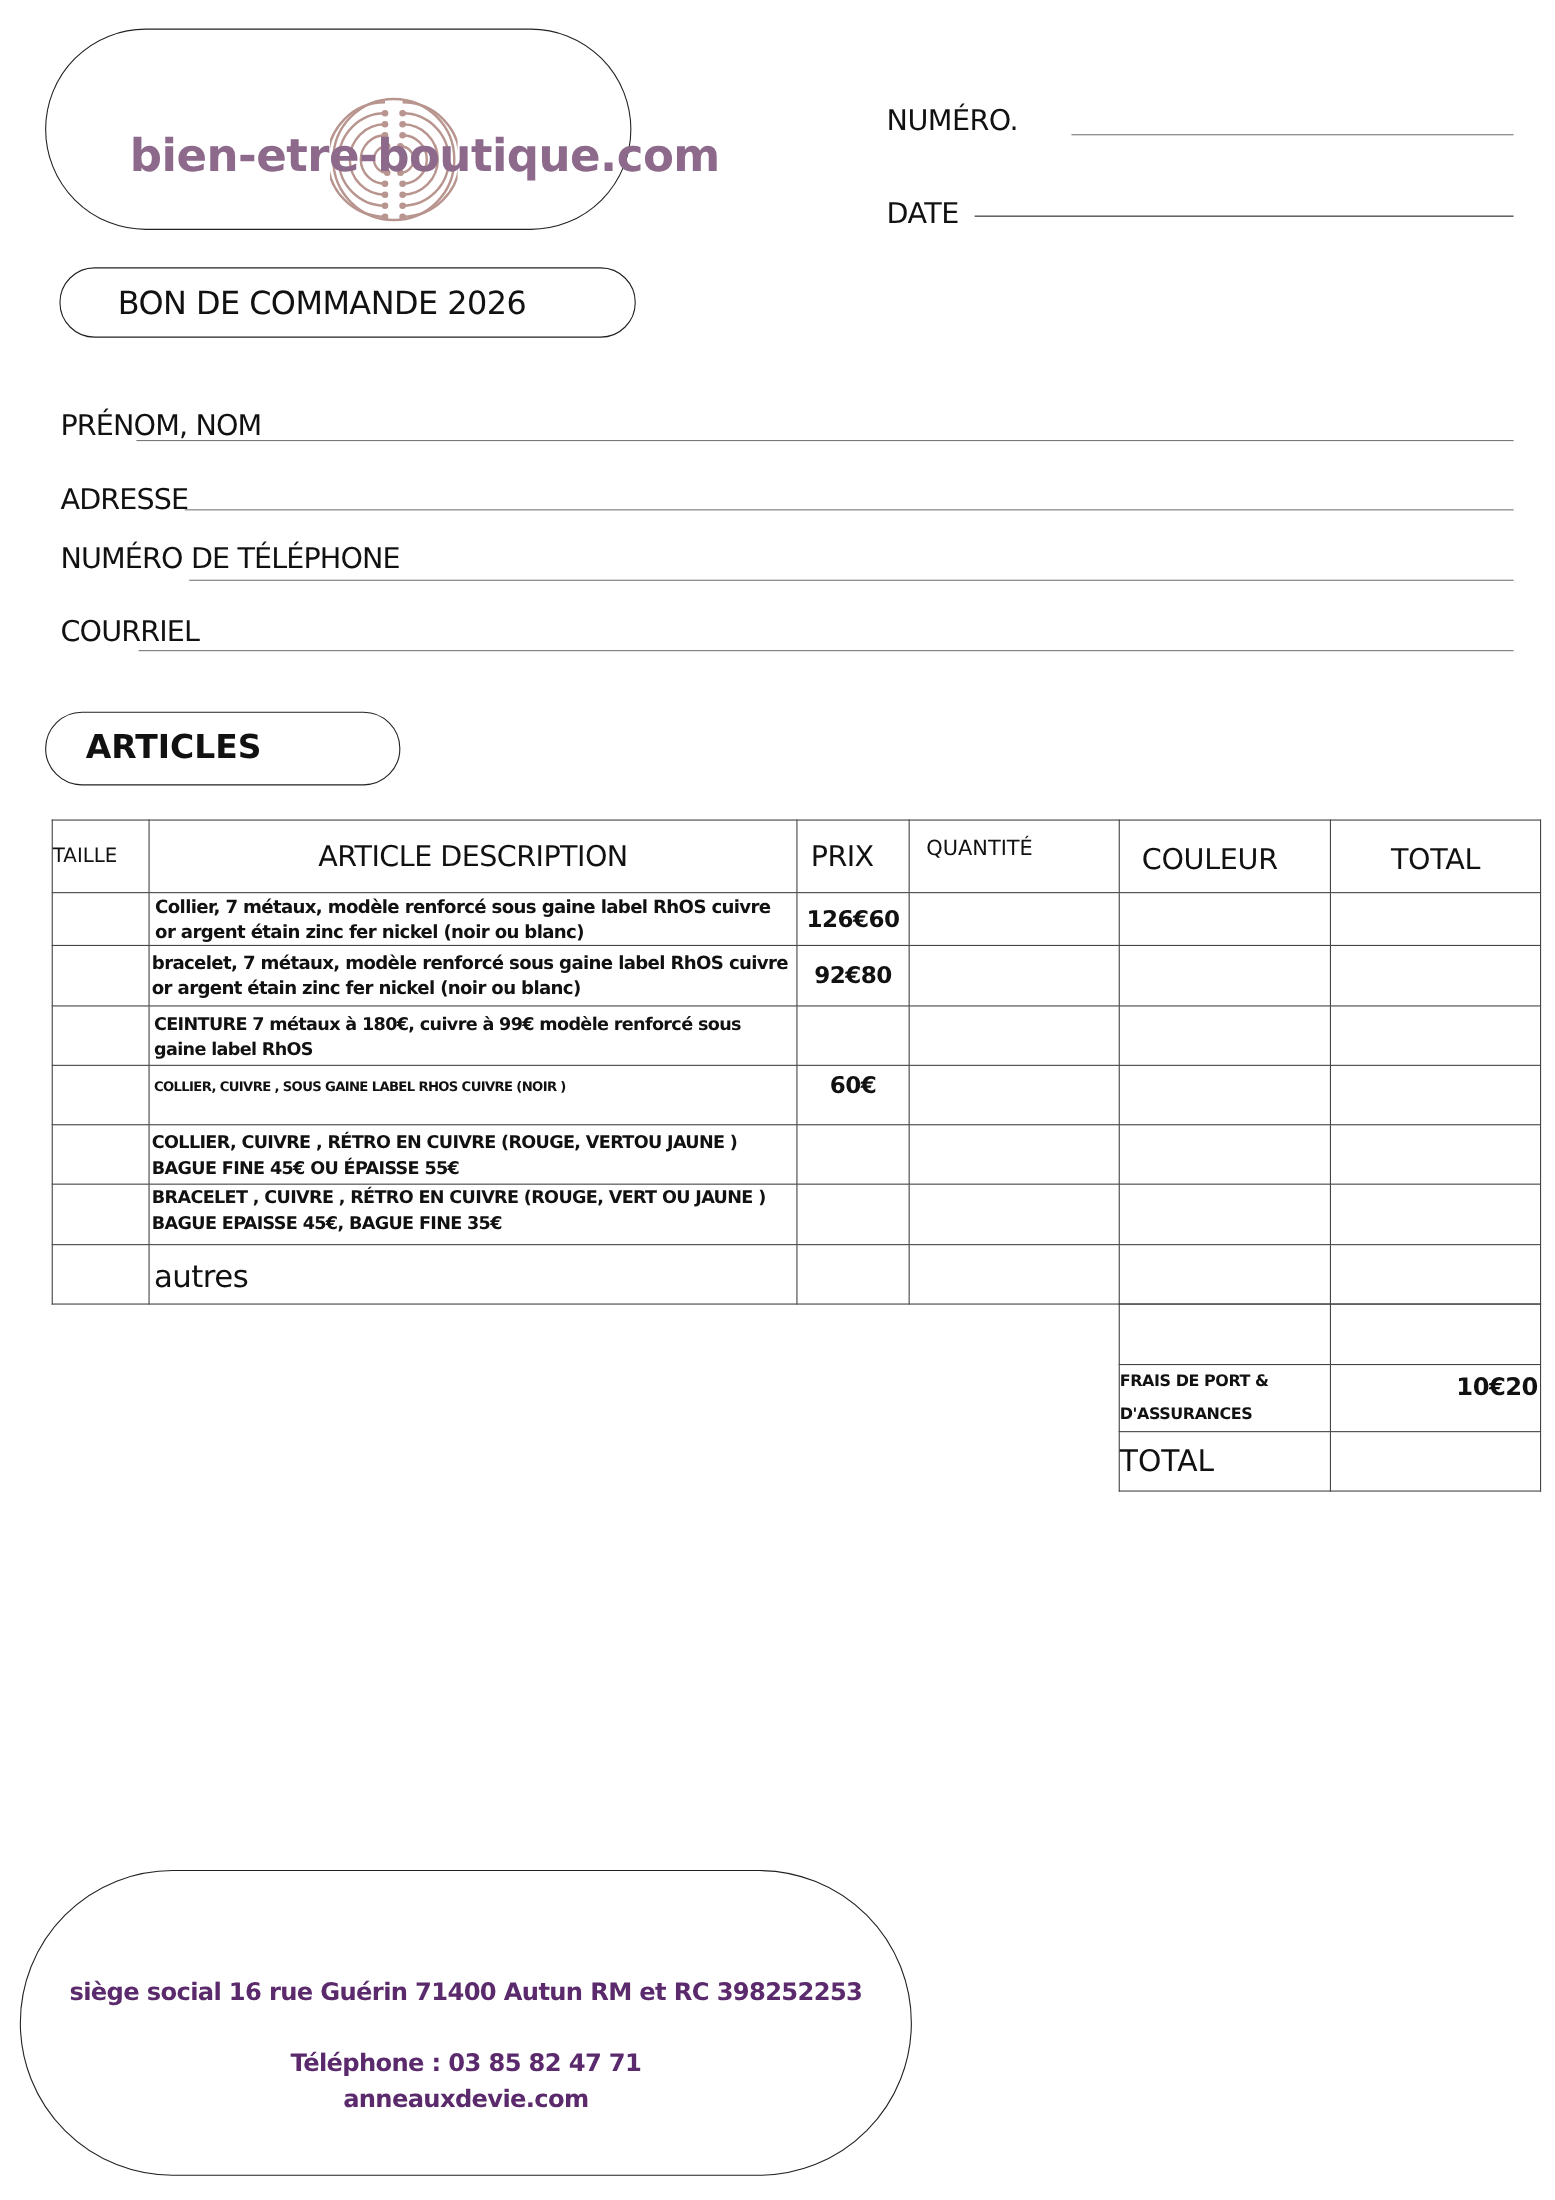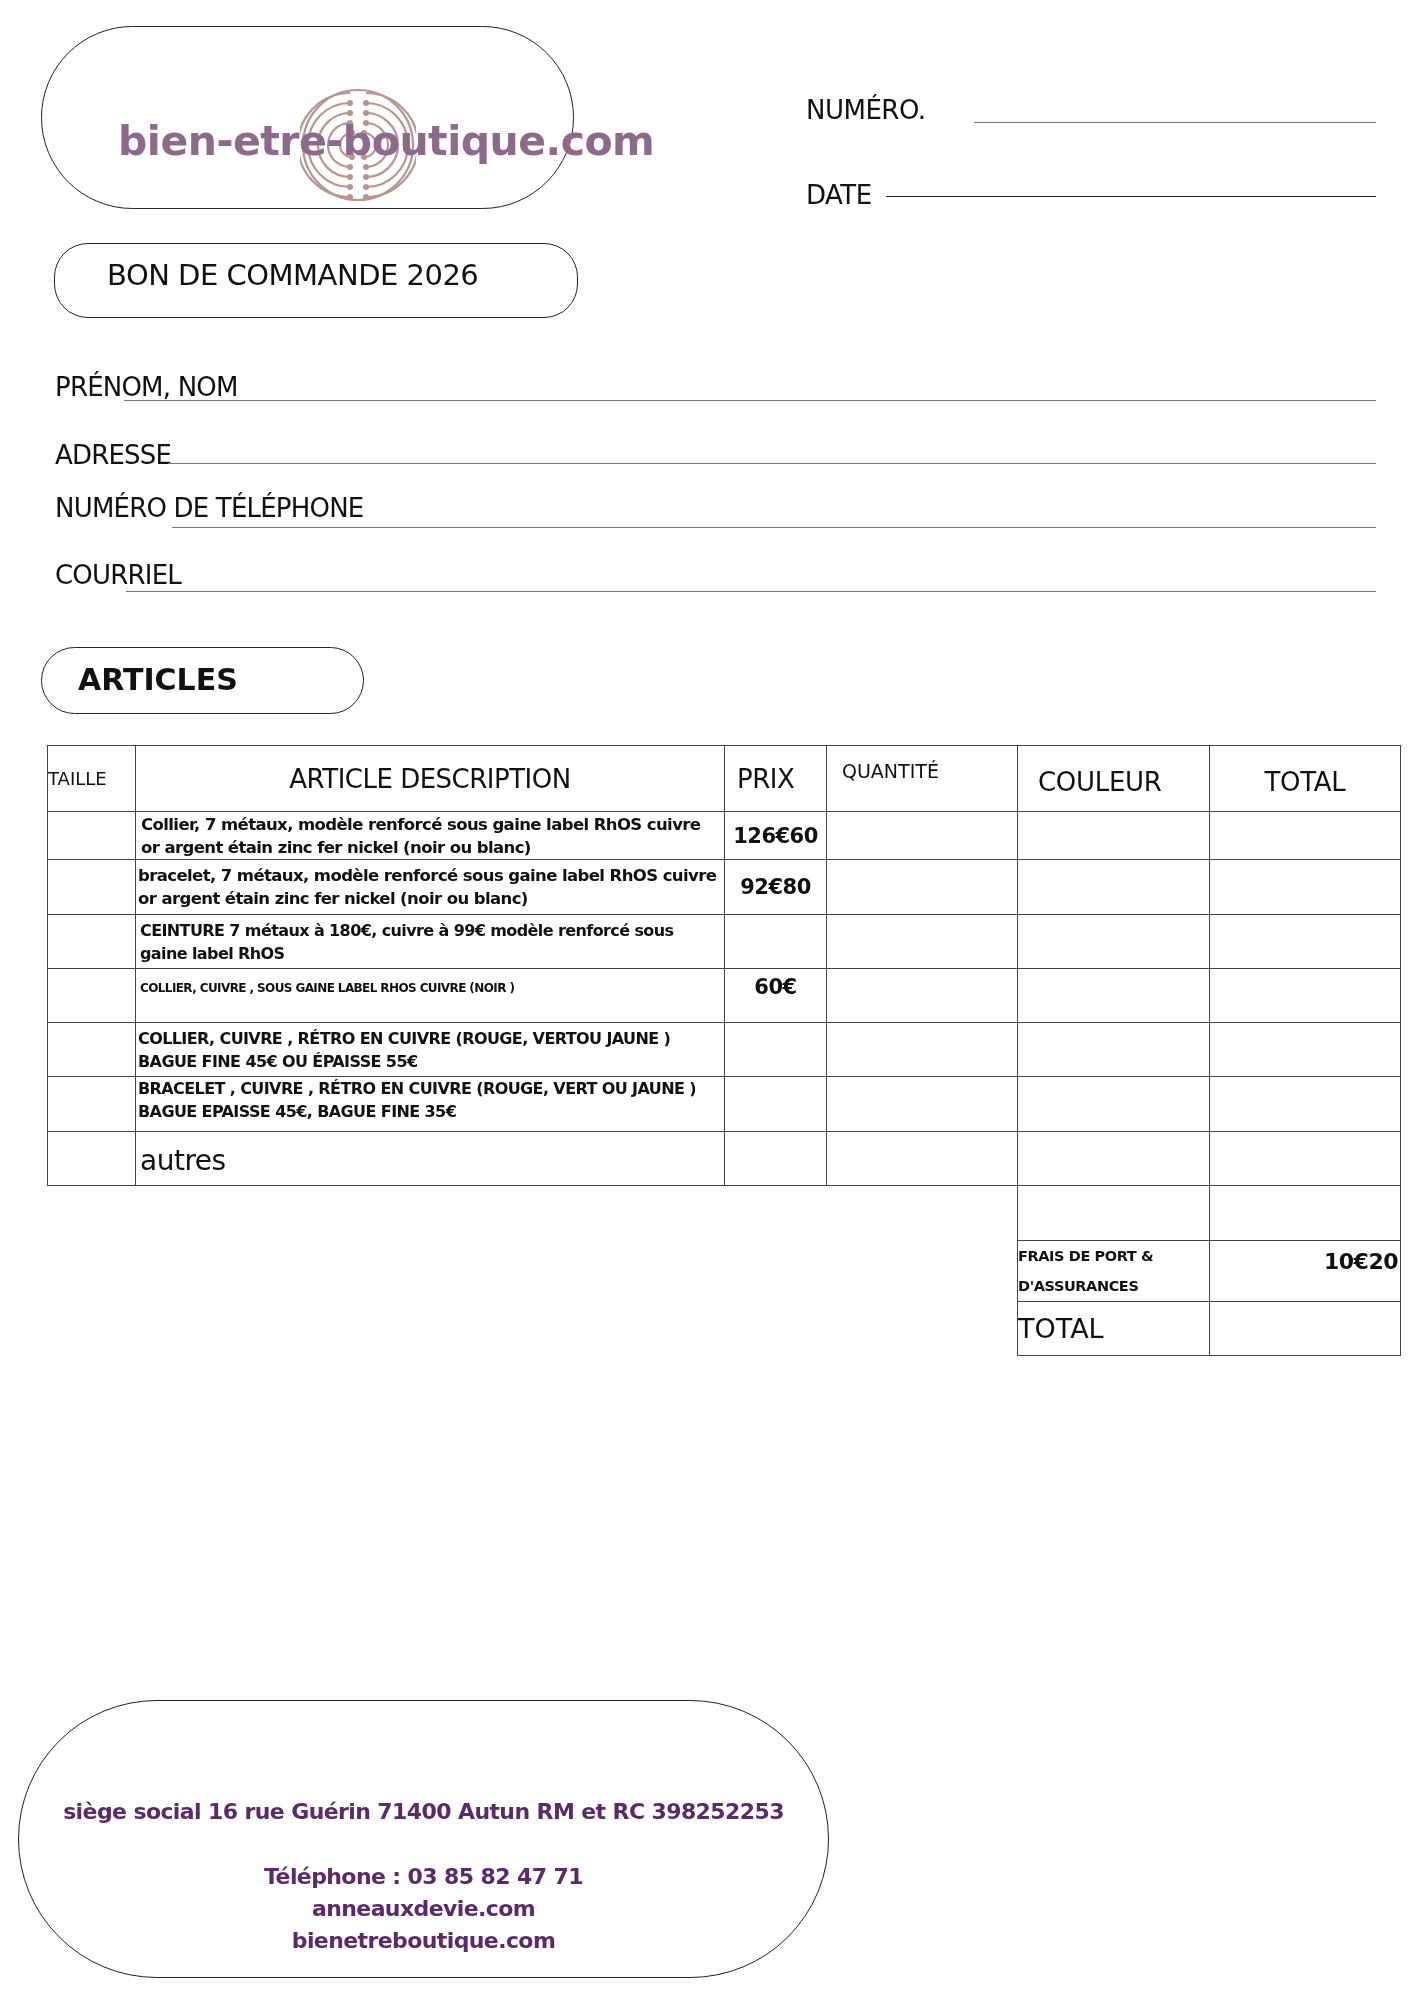--- a/index.html
+++ b/index.html
@@ -14,21 +14,21 @@
                font-size:41px; color:#8d6a8b; letter-spacing:-0.5px; white-space:nowrap; }
 
   .label-thin { font-family:"DejaVu Sans", sans-serif; font-weight:normal; color:#111; white-space:nowrap; position:absolute; }
   .rule { position:absolute; height:0; border-top:1.5px solid #777; }
 
   #numero-label { left:806px; top:95px; font-size:26px; letter-spacing:-0.5px; }
   #numero-line { left:974px; top:122px; width:402px; }
   #date-label { left:806px; top:180px; font-size:26px; letter-spacing:-0.5px; }
   #date-line { left:886px; top:196px; width:490px; border-top-color:#222; }
 
-  #title-box { left:54px; top:243px; width:524px; height:75px; border-radius:34px; }
+  #title-box { left:54px; top:243px; width:524px; height:64px; border-radius:34px; }
   #title-text { position:absolute; left:52px; top:14px; font-family:"DejaVu Sans", sans-serif; font-size:29px; color:#111; white-space:nowrap; letter-spacing:-0.5px;}
 
   .field-label { font-size:26px; letter-spacing:-0.8px; }
   #f-name-label { left:55px; top:372px; }
   #f-name-line { left:124px; top:400px; width:1252px; }
   #f-addr-label { left:55px; top:440px; }
   #f-addr-line { left:168px; top:463px; width:1208px; }
   #f-tel-label { left:55px; top:493px; }
   #f-tel-line { left:172px; top:527px; width:1204px; }
   #f-mail-label { left:55px; top:560px; }
@@ -209,14 +209,13 @@
     <td style="font-family:'DejaVu Sans',sans-serif;font-size:27px;padding:0;">TOTAL</td>
     <td></td>
   </tr>
 </tbody>
   </table>
 
 <div class="pill" id="footer-box">
   <span class="footer-line" style="top:98px;font-size:22px;">siège social 16 rue Guérin 71400 Autun RM et RC 398252253</span>
   <span class="footer-line" style="top:163px;font-size:22px;">Téléphone : 03 85 82 47 71</span>
   <span class="footer-line" style="top:195px;font-size:22px;">anneauxdevie.com</span>
-  <span class="footer-line" style="top:227px;font-size:22px;">bienetreboutique.com</span>
 </div>
 
 </body></html>

